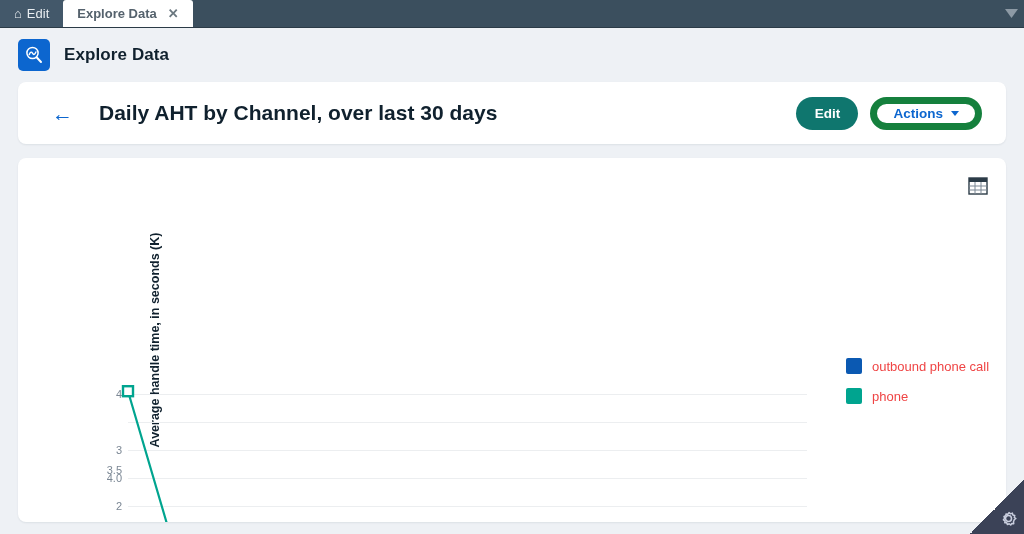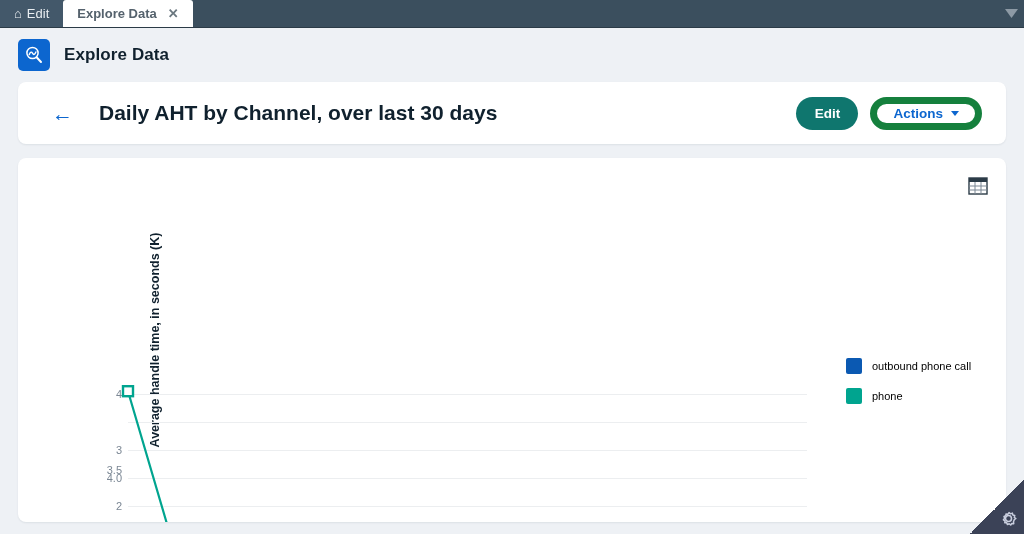--- a/index.html
+++ b/index.html
@@ -149,21 +149,21 @@
   }
 
   
   #legend {
     position: absolute;
     left: 828px; top: 200px;
     display: flex; flex-direction: column; gap: 14px;
   }
   .legend-row { display: flex; align-items: center; gap: 10px; cursor: pointer; }
   .legend-swatch { width: 16px; height: 16px; border-radius: 2px; }
-  .legend-label { font-size: 11px; color: #000000; }
+  .legend-label { font-size: 13px; color: #ef4444; }
 
   
   #corner-gear {
     position: absolute; right: 0; bottom: 0;
     width: 54px; height: 54px;
     cursor: pointer;
   }
   #corner-gear .tri {
     position: absolute; inset: 0;
     background: linear-gradient(to bottom right, transparent 0%, transparent 50%, #3b4257 50%, #3b4257 100%);

